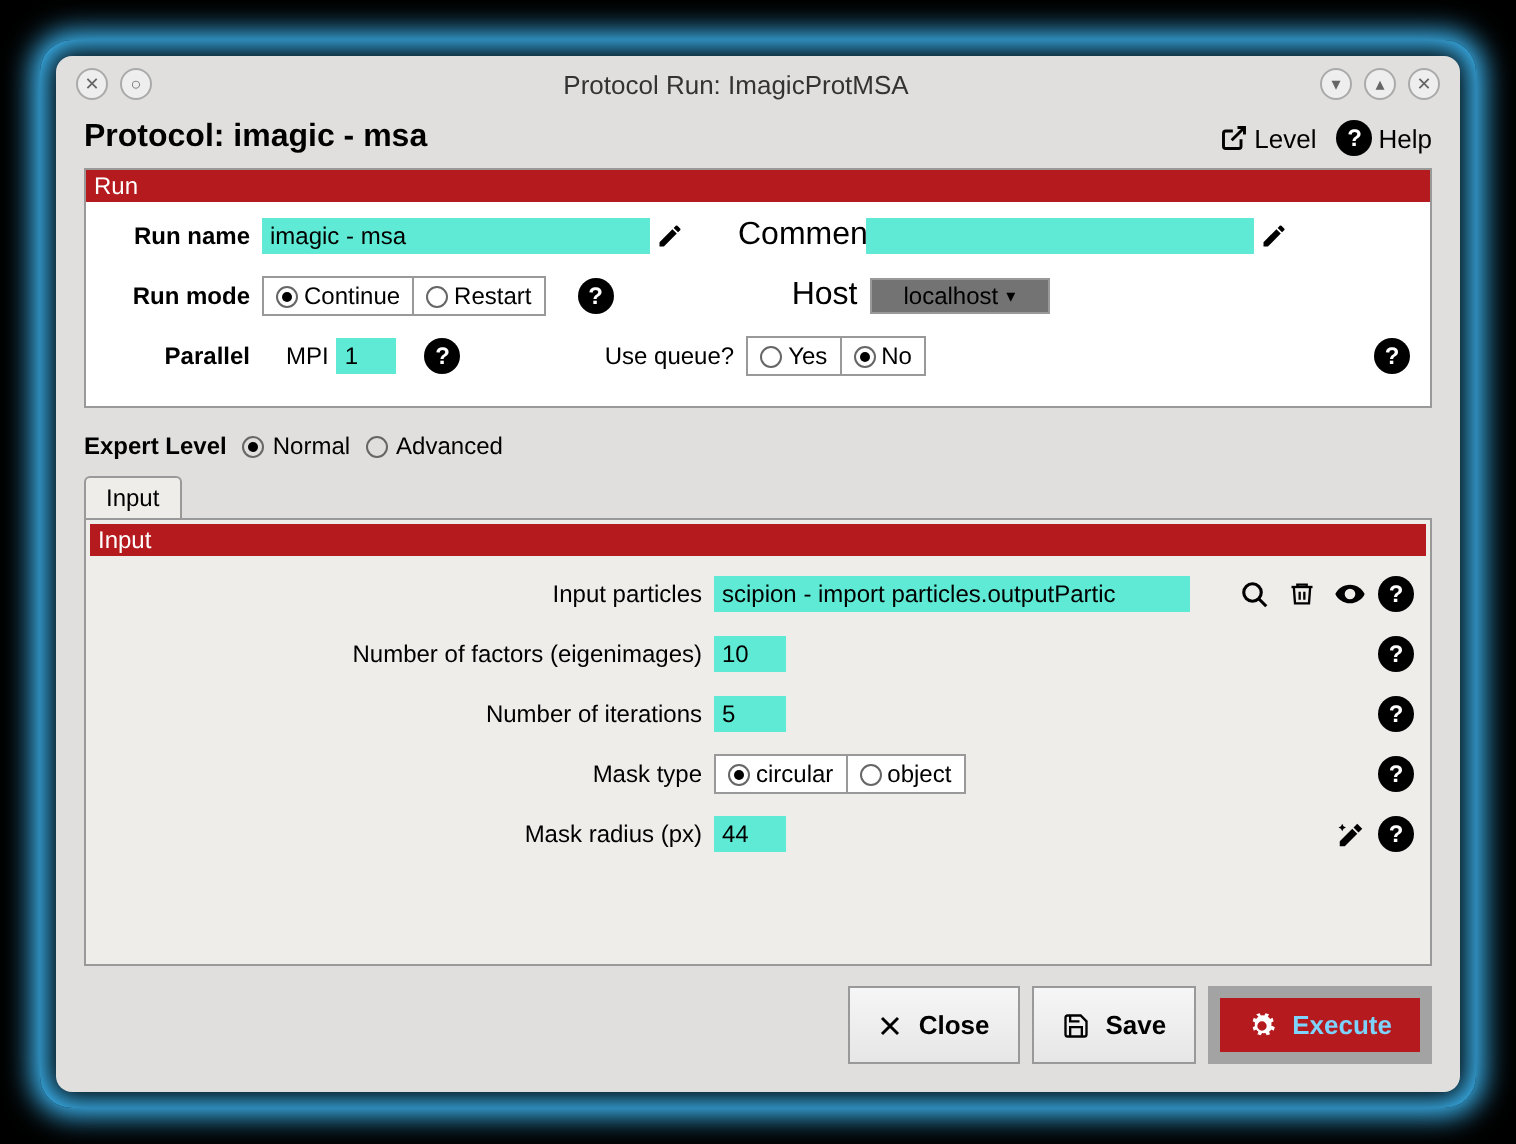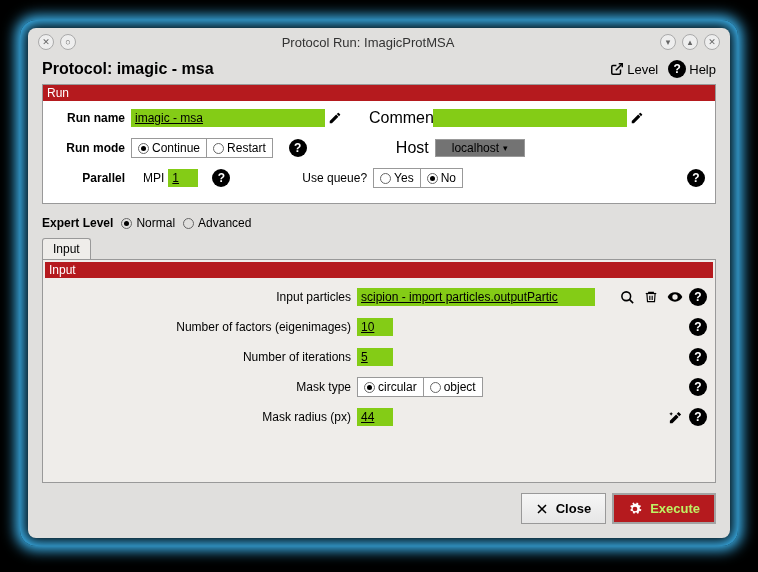--- a/index.html
+++ b/index.html
@@ -16,21 +16,21 @@
 .protocol-title { font-size: 16px; font-weight: bold; flex: 1; }
 .header-links { display: flex; gap: 10px; font-size: 13px; }
 .header-link { display: flex; align-items: center; gap: 3px; cursor: pointer; }
 .section-box { background: #fff; border: 1px solid #999; margin-bottom: 8px; }
 .section-header { background: #b51a1e; color: #fff; font-size: 12px; padding: 1px 4px; font-weight: normal; }
 .section-body { padding: 6px 10px; }
 .row { display: flex; align-items: center; margin-bottom: 8px; min-height: 22px; }
 .label { width: 78px; text-align: right; font-weight: bold; padding-right: 6px; font-size: 12px; }
 .label2 { width: 64px; text-align: right; padding-right: 6px; font-size: 16px; }
 .label-wide { width: 306px; text-align: right; padding-right: 6px; font-size: 12px; }
-.txt { background: #84cc16; border: none; padding: 2px 4px; font-size: 12px; height: 18px; text-decoration: underline; }
+.txt { background: #5eead4; border: none; padding: 2px 4px; font-size: 12px; height: 18px; }
 .txt-lg { width: 194px; }
 .txt-med { width: 194px; }
 .txt-sm { width: 30px; }
 .txt-sm2 { width: 36px; }
 .txt-particles { width: 238px; }
 .icon-btn { width: 20px; height: 20px; display: inline-flex; align-items: center; justify-content: center; cursor: pointer; font-size: 14px; }
 .help-icon { width: 18px; height: 18px; background: #000; color: #fff; border-radius: 50%; display: inline-flex; align-items: center; justify-content: center; font-weight: bold; font-size: 12px; cursor: pointer; }
 .radio-group { border: 1px solid #999; display: inline-flex; background: #fff; }
 .radio-opt { padding: 2px 6px; display: flex; align-items: center; gap: 3px; border-right: 1px solid #999; font-size: 12px; cursor: pointer; }
 .radio-opt:last-child { border-right: none; }
@@ -40,21 +40,21 @@
 .select::after { content: '▾'; margin-left: 4px; font-size: 9px; }
 .expert-row { display: flex; align-items: center; padding: 4px 0 8px 0; gap: 8px; font-size: 12px; }
 .tab-strip { display: flex; }
 .tab { border: 1px solid #999; border-bottom: none; background: #e8e6e3; padding: 3px 10px; font-size: 12px; border-radius: 3px 3px 0 0; }
 .tab.active { background: #efedea; }
 .tab-panel { background: #efedea; border: 1px solid #999; padding: 2px; }
 .right-icons { margin-left: auto; display: flex; align-items: center; gap: 4px; }
 .spacer-flex { flex: 1; }
 .footer { display: flex; justify-content: flex-end; gap: 6px; padding: 10px 0 0 0; }
 .btn { border: 1px solid #999; background: linear-gradient(#f6f6f6,#e6e6e6); padding: 6px 14px; display: inline-flex; align-items: center; gap: 8px; font-size: 13px; font-weight: bold; cursor: pointer; }
-.btn-exec { background: #b51a1e; color: #bef264; border: 2px solid #a3a3a3; }
+.btn-exec { background: #b51a1e; color: #7dd3fc; border: 6px solid #a3a3a3; }
 svg { display: block; }
 </style>
 </head>
 <body>
 
 <div class="glow-frame">
 <div class="window">
   <div class="titlebar">
     <div class="titlebar-left">
       <div class="tb-btn">✕</div>
@@ -245,20 +245,29 @@
 
     <div class="footer">
       <button class="btn">
         <span>
               <svg width="12" height="12" viewBox="0 0 24 24" stroke="#000" stroke-width="3">
                 <path d="M4 4l16 16M20 4L4 20"></path>
               </svg>
             </span>
         <span>Close</span>
       </button>
+      <button class="btn">
+        <span>
+              <svg width="14" height="14" viewBox="0 0 24 24" fill="none" stroke="#000" stroke-width="2">
+                <path d="M19 21H5a2 2 0 0 1-2-2V5a2 2 0 0 1 2-2h11l5 5v11a2 2 0 0 1-2 2z"></path>
+                <path d="M17 21v-8H7v8M7 3v5h8"></path>
+              </svg>
+            </span>
+        <span>Save</span>
+      </button>
       <button class="btn btn-exec">
         <span>
               <svg width="14" height="14" viewBox="0 0 24 24" fill="#fff">
                 <path d="M12 8a4 4 0 1 0 0 8 4 4 0 0 0 0-8zm9 4l2 1-1 3-2-1a8 8 0 0 1-2 2l1 2-3 1-1-2a8 8 0 0 1-3 0l-1 2-3-1 1-2a8 8 0 0 1-2-2l-2 1-1-3 2-1a8 8 0 0 1 0-3l-2-1 1-3 2 1a8 8 0 0 1 2-2L7 2l3-1 1 2a8 8 0 0 1 3 0l1-2 3 1-1 2a8 8 0 0 1 2 2l2-1 1 3-2 1a8 8 0 0 1 0 3z"></path>
               </svg>
             </span>
         <span>Execute</span>
       </button>
     </div>
   </div>

